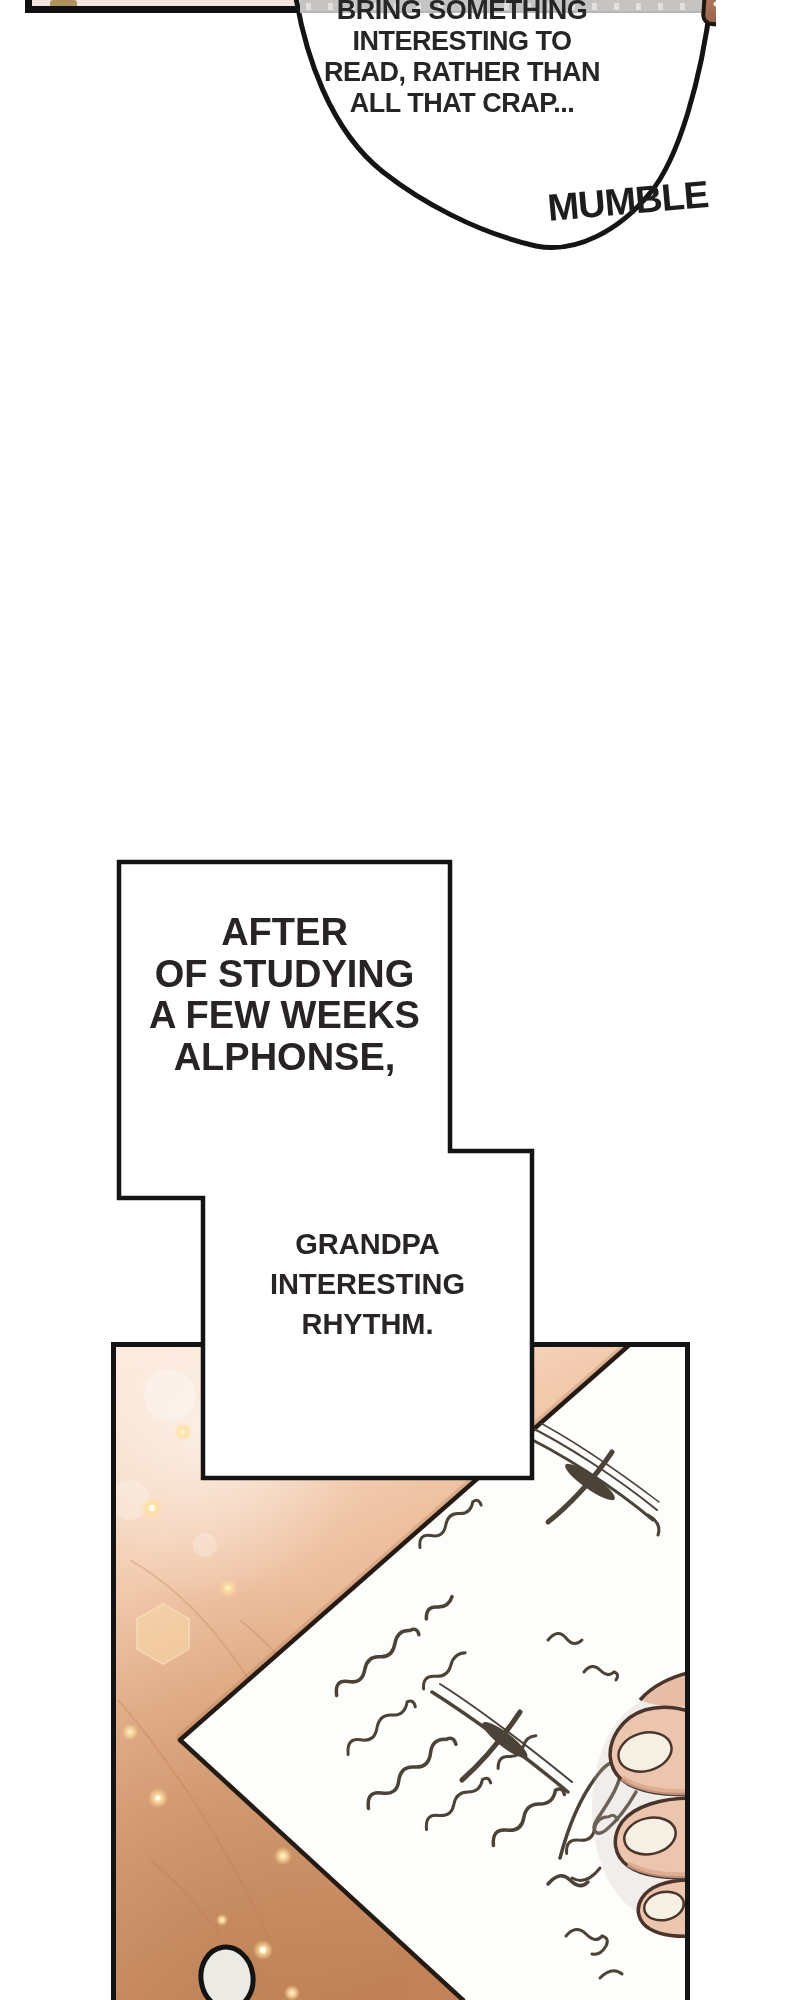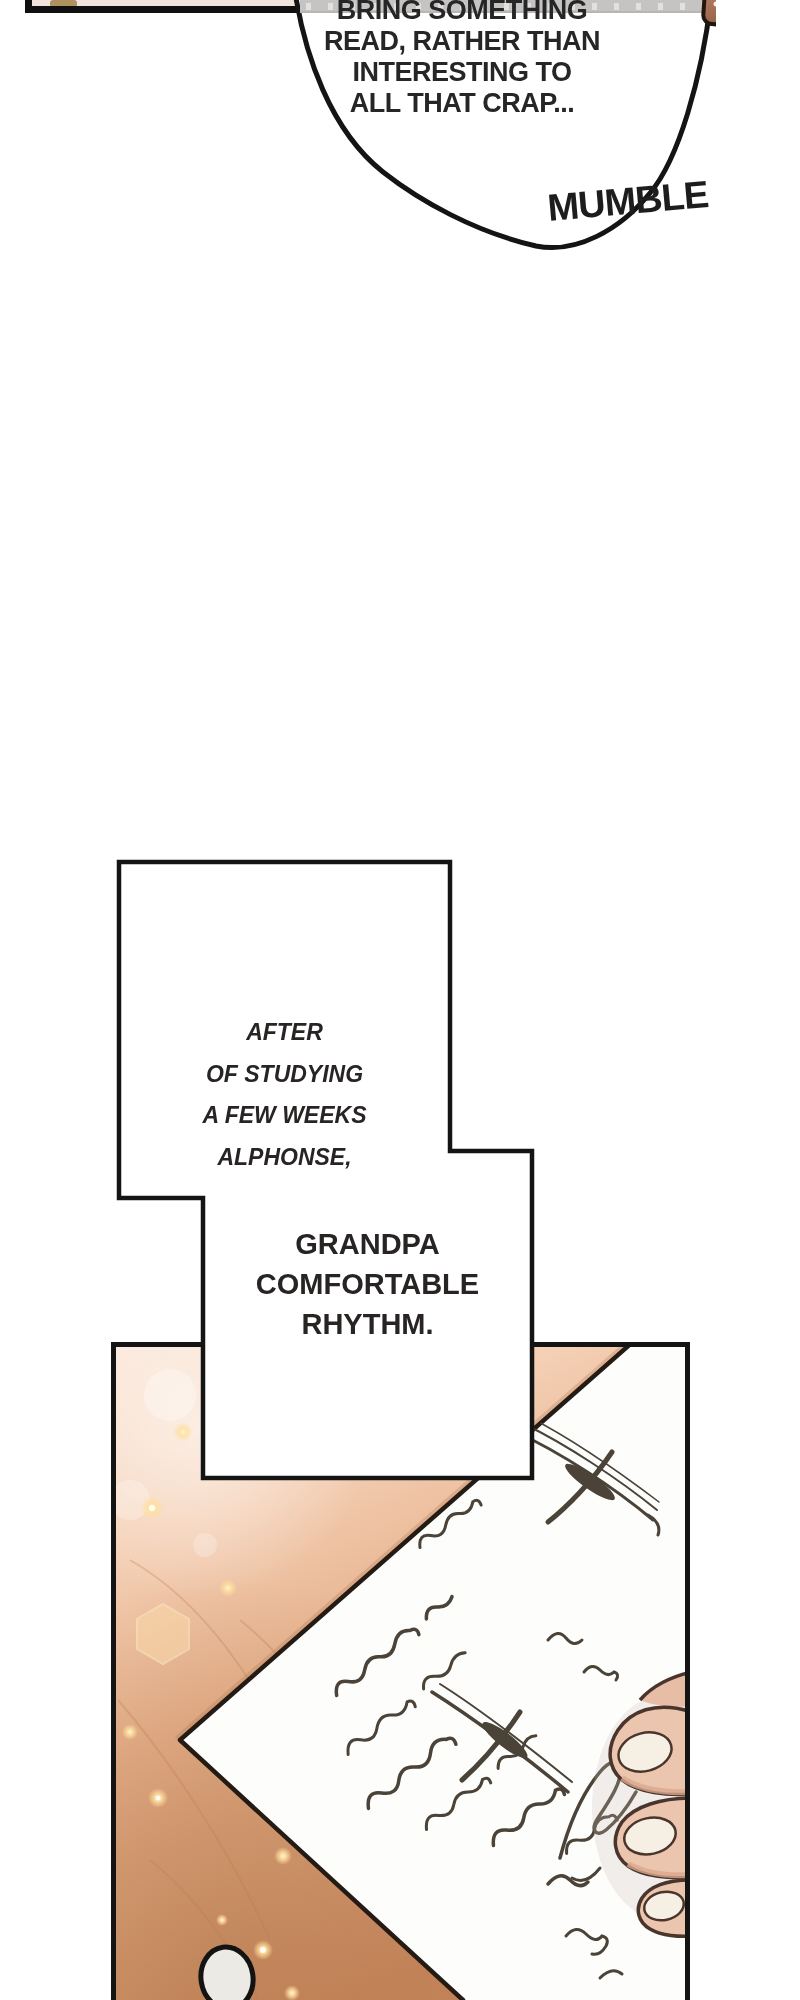--- a/index.html
+++ b/index.html
@@ -4,21 +4,21 @@
 <style>
   html,body{margin:0;padding:0;background:#ffffff;}
   .page{position:relative;width:716px;height:2000px;background:#ffffff;overflow:hidden;
         font-family:"Liberation Sans",sans-serif;}
   svg.art{position:absolute;left:0;top:0;}
   .txt{position:absolute;color:#262626;font-weight:700;text-align:center;}
   .bubble-text{left:312px;top:-5px;width:300px;font-size:27px;line-height:31px;letter-spacing:-0.5px;}
   .mumble{left:546px;top:189px;font-size:38px;line-height:38px;letter-spacing:-1px;color:#1d1d1d;
           transform:rotate(-5deg);transform-origin:left top;text-align:left;}
   .cap{color:#282424;}
-  .cap1{left:119px;top:1012px;width:331px;font-size:23px;line-height:41.5px;font-style:italic;}
+  .cap1{left:119px;top:912px;width:331px;font-size:38px;line-height:41.5px;}
   .cap2{left:203px;top:1224px;width:329px;font-size:29px;line-height:40px;}
 </style>
 </head>
 <body>
 
 <div class="page">
 
 <svg class="art" width="800" height="2000" viewBox="0 0 800 2000">
   <defs>
     <linearGradient id="woodGrad" x1="0" y1="0" x2="0.4" y2="1">
@@ -173,33 +173,33 @@
     <ellipse cx="227" cy="1978" rx="26" ry="31" transform="rotate(-8 227 1978)" fill="#eceae5" stroke="#131313" stroke-width="5"></ellipse>
   </g>
 
   <path d="M113.5,2000 L113.5,1344.5 L687.5,1344.5 L687.5,2000" fill="none" stroke="#141414" stroke-width="5"></path>
 
   <path d="M119,862 H450 V1151 H532 V1478 H203 V1198 H119 Z" fill="#ffffff" stroke="#141414" stroke-width="4.5"></path>
 </svg>
 
 <div class="txt bubble-text">
   <div>BRING SOMETHING</div>
+  <div>INTERESTING TO</div>
   <div>READ, RATHER THAN</div>
-  <div>INTERESTING TO</div>
   <div>ALL THAT CRAP...</div>
 </div>
 
 <div class="txt mumble">MUMBLE</div>
 
 <div class="txt cap cap1">
   <div>AFTER</div>
   <div>OF STUDYING</div>
   <div>A FEW WEEKS</div>
   <div>ALPHONSE,</div>
 </div>
 
 <div class="txt cap cap2">
   <div>GRANDPA</div>
-  <div>COMFORTABLE</div>
+  <div>INTERESTING</div>
   <div>RHYTHM.</div>
 </div>
 
 </div>
 
 </body></html>

